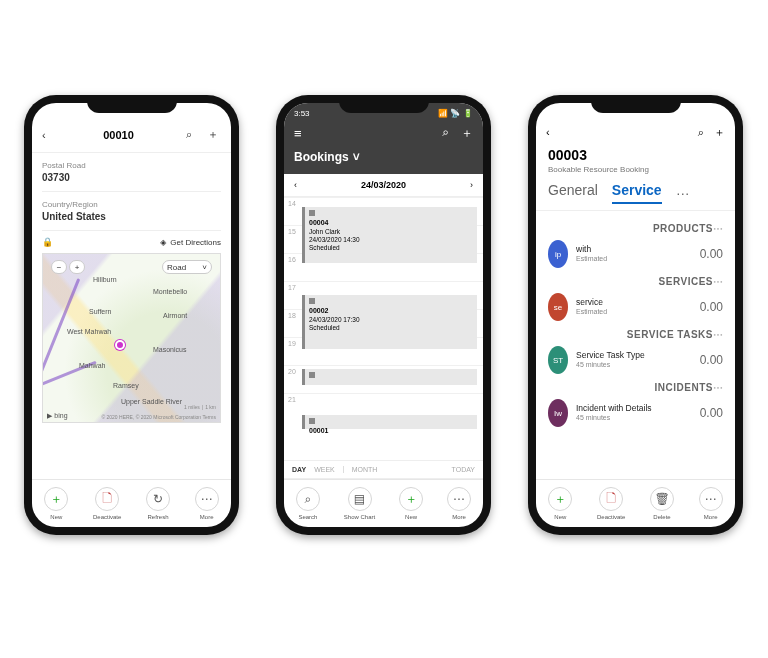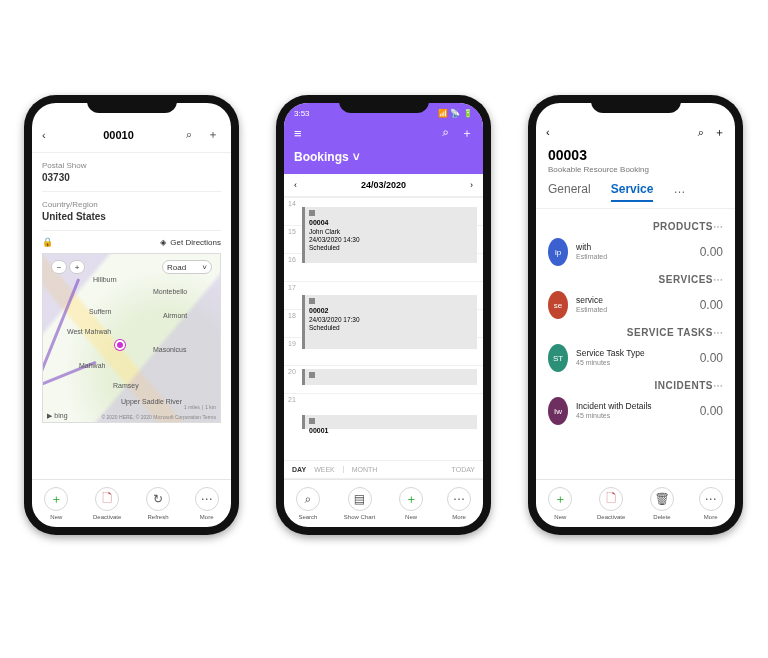--- a/index.html
+++ b/index.html
@@ -72,21 +72,21 @@
   .map .legal { position:absolute; bottom:2px; right:4px; font-size:5px; color:#888; }
   .map .scale { position:absolute; bottom:12px; right:4px; font-size:5px; color:#888; display:flex; gap:2px; align-items:center;}
   .route { position:absolute; top:20px; left:10px; width:3px; height:130px; background:rgba(130,80,200,.6); transform:rotate(22deg); border-radius:2px; }
   .route2 { position:absolute; top:80px; left:10px; width:3px; height:90px; background:rgba(130,80,200,.6); transform:rotate(68deg); border-radius:2px; }
 
   .bottombar { height: 48px; border-top: 1px solid #e6e6e6; display:flex; justify-content:space-around; align-items:center; }
   .bbtn { display:flex; flex-direction:column; align-items:center; gap:3px; font-size:6px; color:#555; }
   .bbtn .circ { width:24px; height:24px; border:1px solid #d5d5d5; border-radius:50%; display:flex; align-items:center; justify-content:center; font-size:12px; background:#fff; }
 
   
-  .p2-top { background:#8b5cf6; color:#fff; }
+  .p2-top { background:#404040; color:#fff; }
   .p2-status { display:flex; justify-content:space-between; font-size:8px; padding: 3px 10px 0; height:15px; margin-top:3px;}
   .p2-nav { display:flex; align-items:center; justify-content:space-between; padding: 4px 10px 6px; }
   .p2-nav .menu { font-size:13px; }
   .p2-nav .right { display:flex; gap:12px; font-size:12px; }
   .p2-title { padding: 2px 10px 10px; font-size:12px; font-weight:600; display:flex; align-items:center; gap:4px; }
 
   .p2-date { display:flex; align-items:center; justify-content:space-between; padding:6px 10px; font-size:9px; border-bottom:1px solid #eee; }
   .p2-date .d { font-weight:600; }
 
   .p2-cal { flex:1; position:relative; overflow:hidden; font-size:7px; }
@@ -103,21 +103,21 @@
 
   
   .p3-header {
     display:flex; align-items:center; height:30px;
     padding:0 10px; font-size:11px; margin-top:14px;
   }
   .p3-header .back { width:14px; }
   .p3-header .sp { flex:1; }
   .p3-h2 { padding: 0 12px 2px; font-size:14px; font-weight:700; }
   .p3-sub { padding: 0 12px 8px; font-size:8px; color:#777; }
-  .p3-tabs { display:flex; gap:20px; padding:0 12px 6px; font-size:12px; border-bottom:1px solid #eee; }
+  .p3-tabs { display:flex; gap:14px; padding:0 12px 6px; font-size:14px; border-bottom:1px solid #eee; }
   .p3-tabs .t { padding-bottom:4px; color:#666; }
   .p3-tabs .active { color:#0b66c3; border-bottom:2px solid #0b66c3; font-weight:600; }
 
   .p3-body { flex:1; overflow:hidden; padding: 4px 12px; font-size:8px; }
   .sect { margin-top:8px; }
   .sect-h { display:flex; justify-content:flex-end; align-items:center; font-size:10px; letter-spacing:.5px; color:#666; font-weight:700; }
   .sect-h .more { color:#bbb; letter-spacing:0; }
   .row { display:flex; align-items:center; gap:8px; margin-top:6px; }
   .av { width:20px; height:28px; border-radius:50%; display:flex; align-items:center; justify-content:center; font-size:8px; color:#fff; flex:0 0 20px; }
   .row .txt { flex:1; line-height:1.25; }
@@ -136,21 +136,21 @@
     <div class="notch"></div>
     <div class="screen">
       <div class="p1-header">
         <span class="back">‹</span>
         <span class="title">00010</span>
         <span class="ic">⌕</span>
         <span class="ic" style="margin-left:8px">＋</span>
       </div>
 
       <div class="p1-body">
-        <div class="fld-label">Postal Show</div>
+        <div class="fld-label">Postal Road</div>
         <div class="fld-val">03730</div>
         <div class="hr"></div>
         <div class="fld-label">Country/Region</div>
         <div class="fld-val">United States</div>
         <div class="hr"></div>
 
         <div class="getdir">
           <span class="lock">🔒</span>
           <span class="right">
             <span>◈</span>

